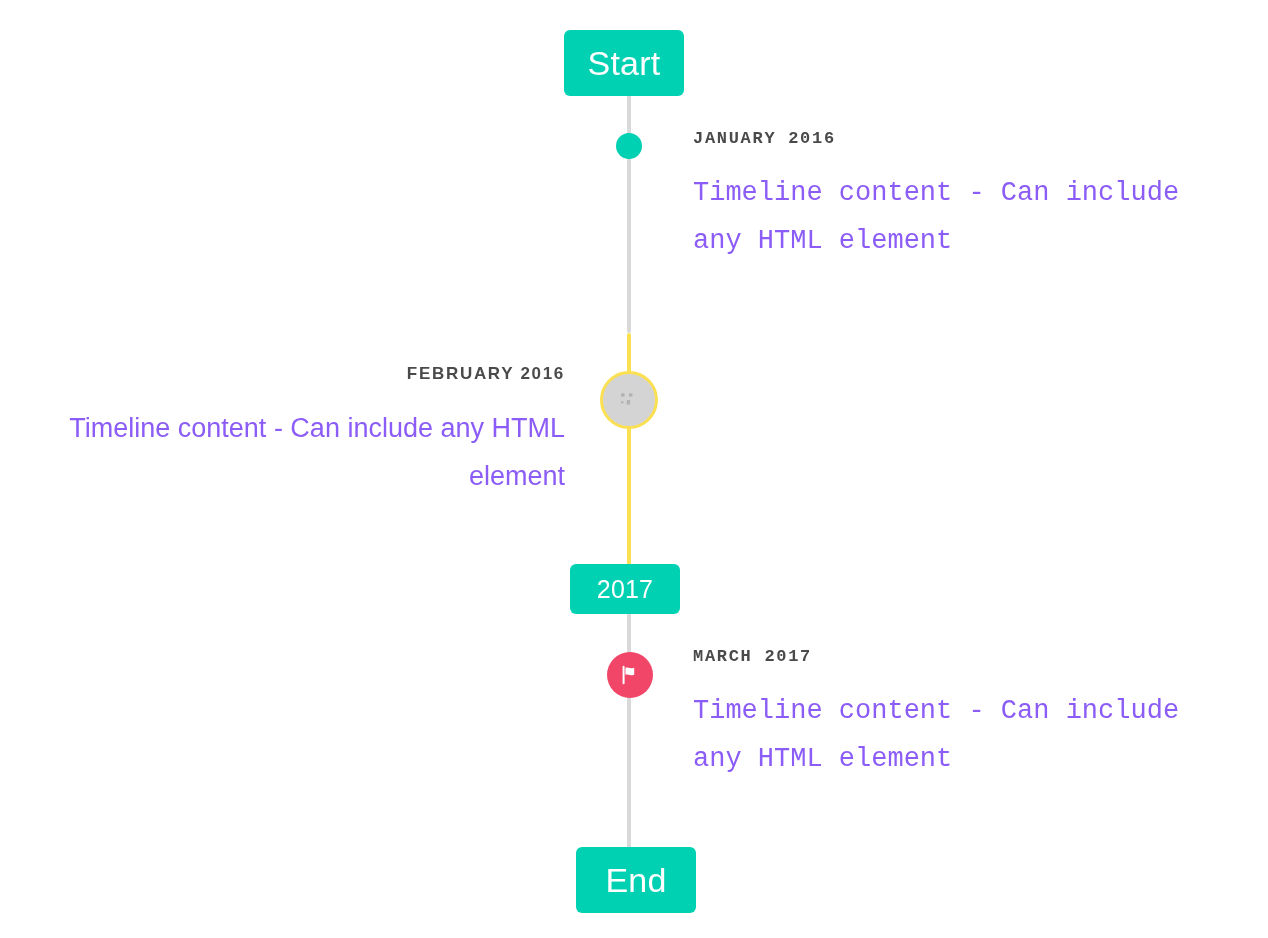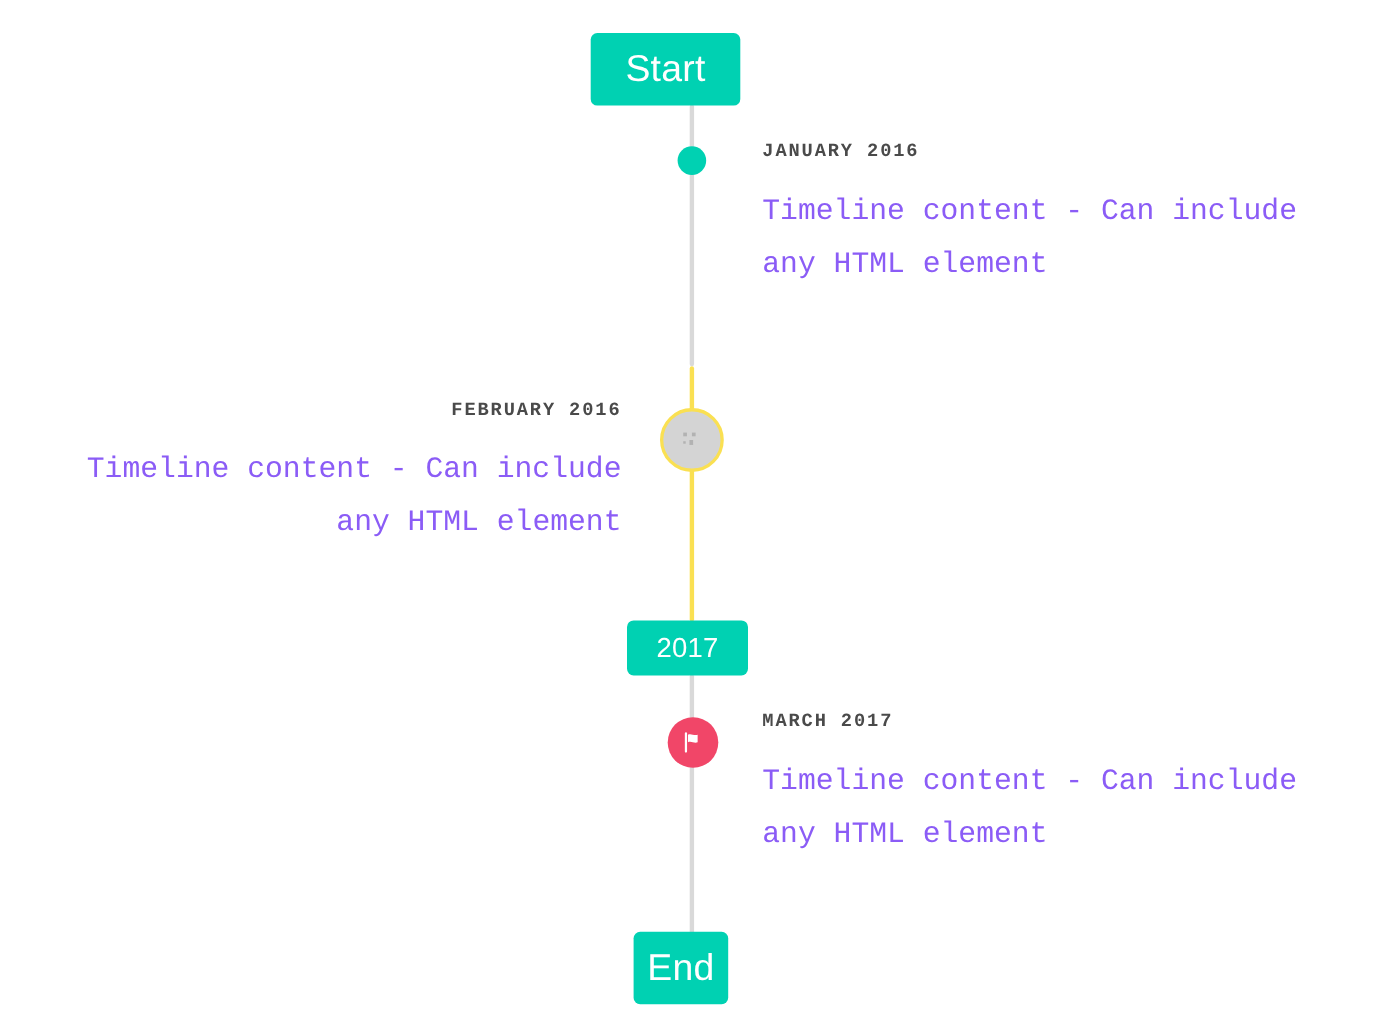--- a/index.html
+++ b/index.html
@@ -37,44 +37,44 @@
     justify-content: center;
     background: #00d1b2;
     color: #ffffff;
     border-radius: 6px;
     font-weight: 400;
     letter-spacing: 0.2px;
     white-space: nowrap;
     z-index: 4;
   }
   .badge-start {
-    left: 537px; top: 30px;
-    width: 136px; height: 66px;
+    left: 564px; top: 30px;
+    width: 120px; height: 66px;
     font-size: 34px;
   }
   .badge-year {
     left: 570px; top: 564px;
     width: 110px; height: 50px;
     font-size: 25px;
   }
   .badge-end {
     left: 576px; top: 847px;
-    width: 86px; height: 66px;
+    width: 120px; height: 66px;
     font-size: 34px;
   }
 
   
   .entry { position: absolute; }
 
   .entry-content {
     position: absolute;
     width: 524px;
   }
   .entry-right .entry-content { left: 693px; text-align: left; font-family: Liberation Mono, monospace; }
-  .entry-left  .entry-content { left: 41px;  text-align: right; font-family: Liberation Mono, monospace; }
+  .entry-left  .entry-content { left: 41px;  text-align: right; }
 
   .entry-heading {
     font-size: 17px;
     font-weight: bold;
     letter-spacing: 1.7px;
     color: #4a4a4a;
     margin: 0 0 22px 0;
     line-height: 1;
   }
   .entry-body {

